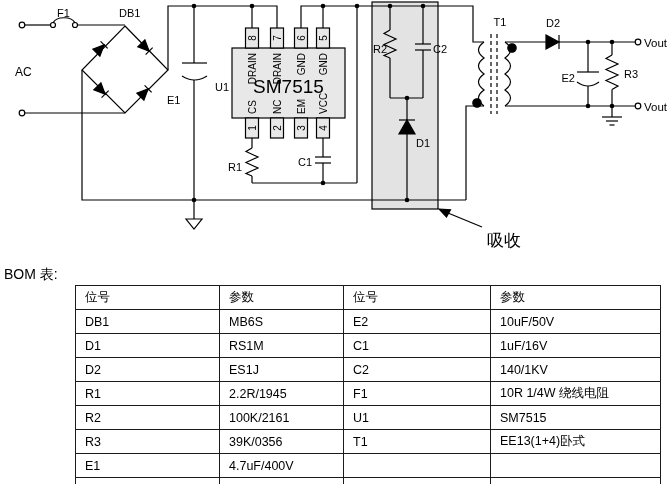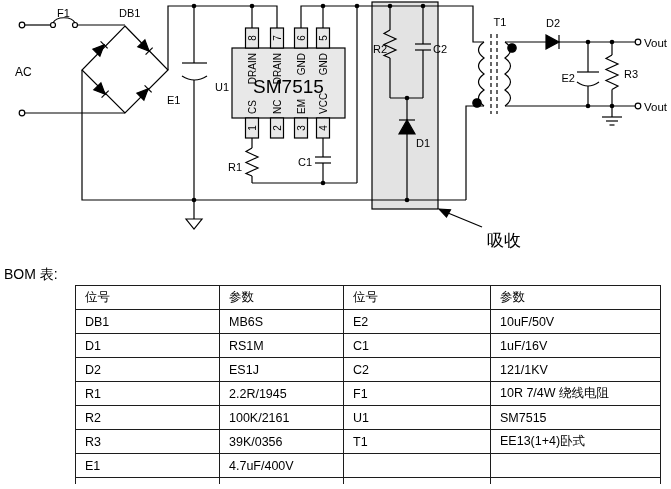--- a/index.html
+++ b/index.html
@@ -270,27 +270,27 @@
     <tr>
       <td>D1</td>
       <td>RS1M</td>
       <td>C1</td>
       <td>1uF/16V</td>
     </tr>
     <tr>
       <td>D2</td>
       <td>ES1J</td>
       <td>C2</td>
-      <td>121/1KV</td>
+      <td>140/1KV</td>
     </tr>
     <tr>
       <td>R1</td>
       <td>2.2R/1945</td>
       <td>F1</td>
-      <td>10R 7/4W 绕线电阻</td>
+      <td>10R 1/4W 绕线电阻</td>
     </tr>
     <tr>
       <td>R2</td>
       <td>100K/2161</td>
       <td>U1</td>
       <td>SM7515</td>
     </tr>
     <tr>
       <td>R3</td>
       <td>39K/0356</td>

